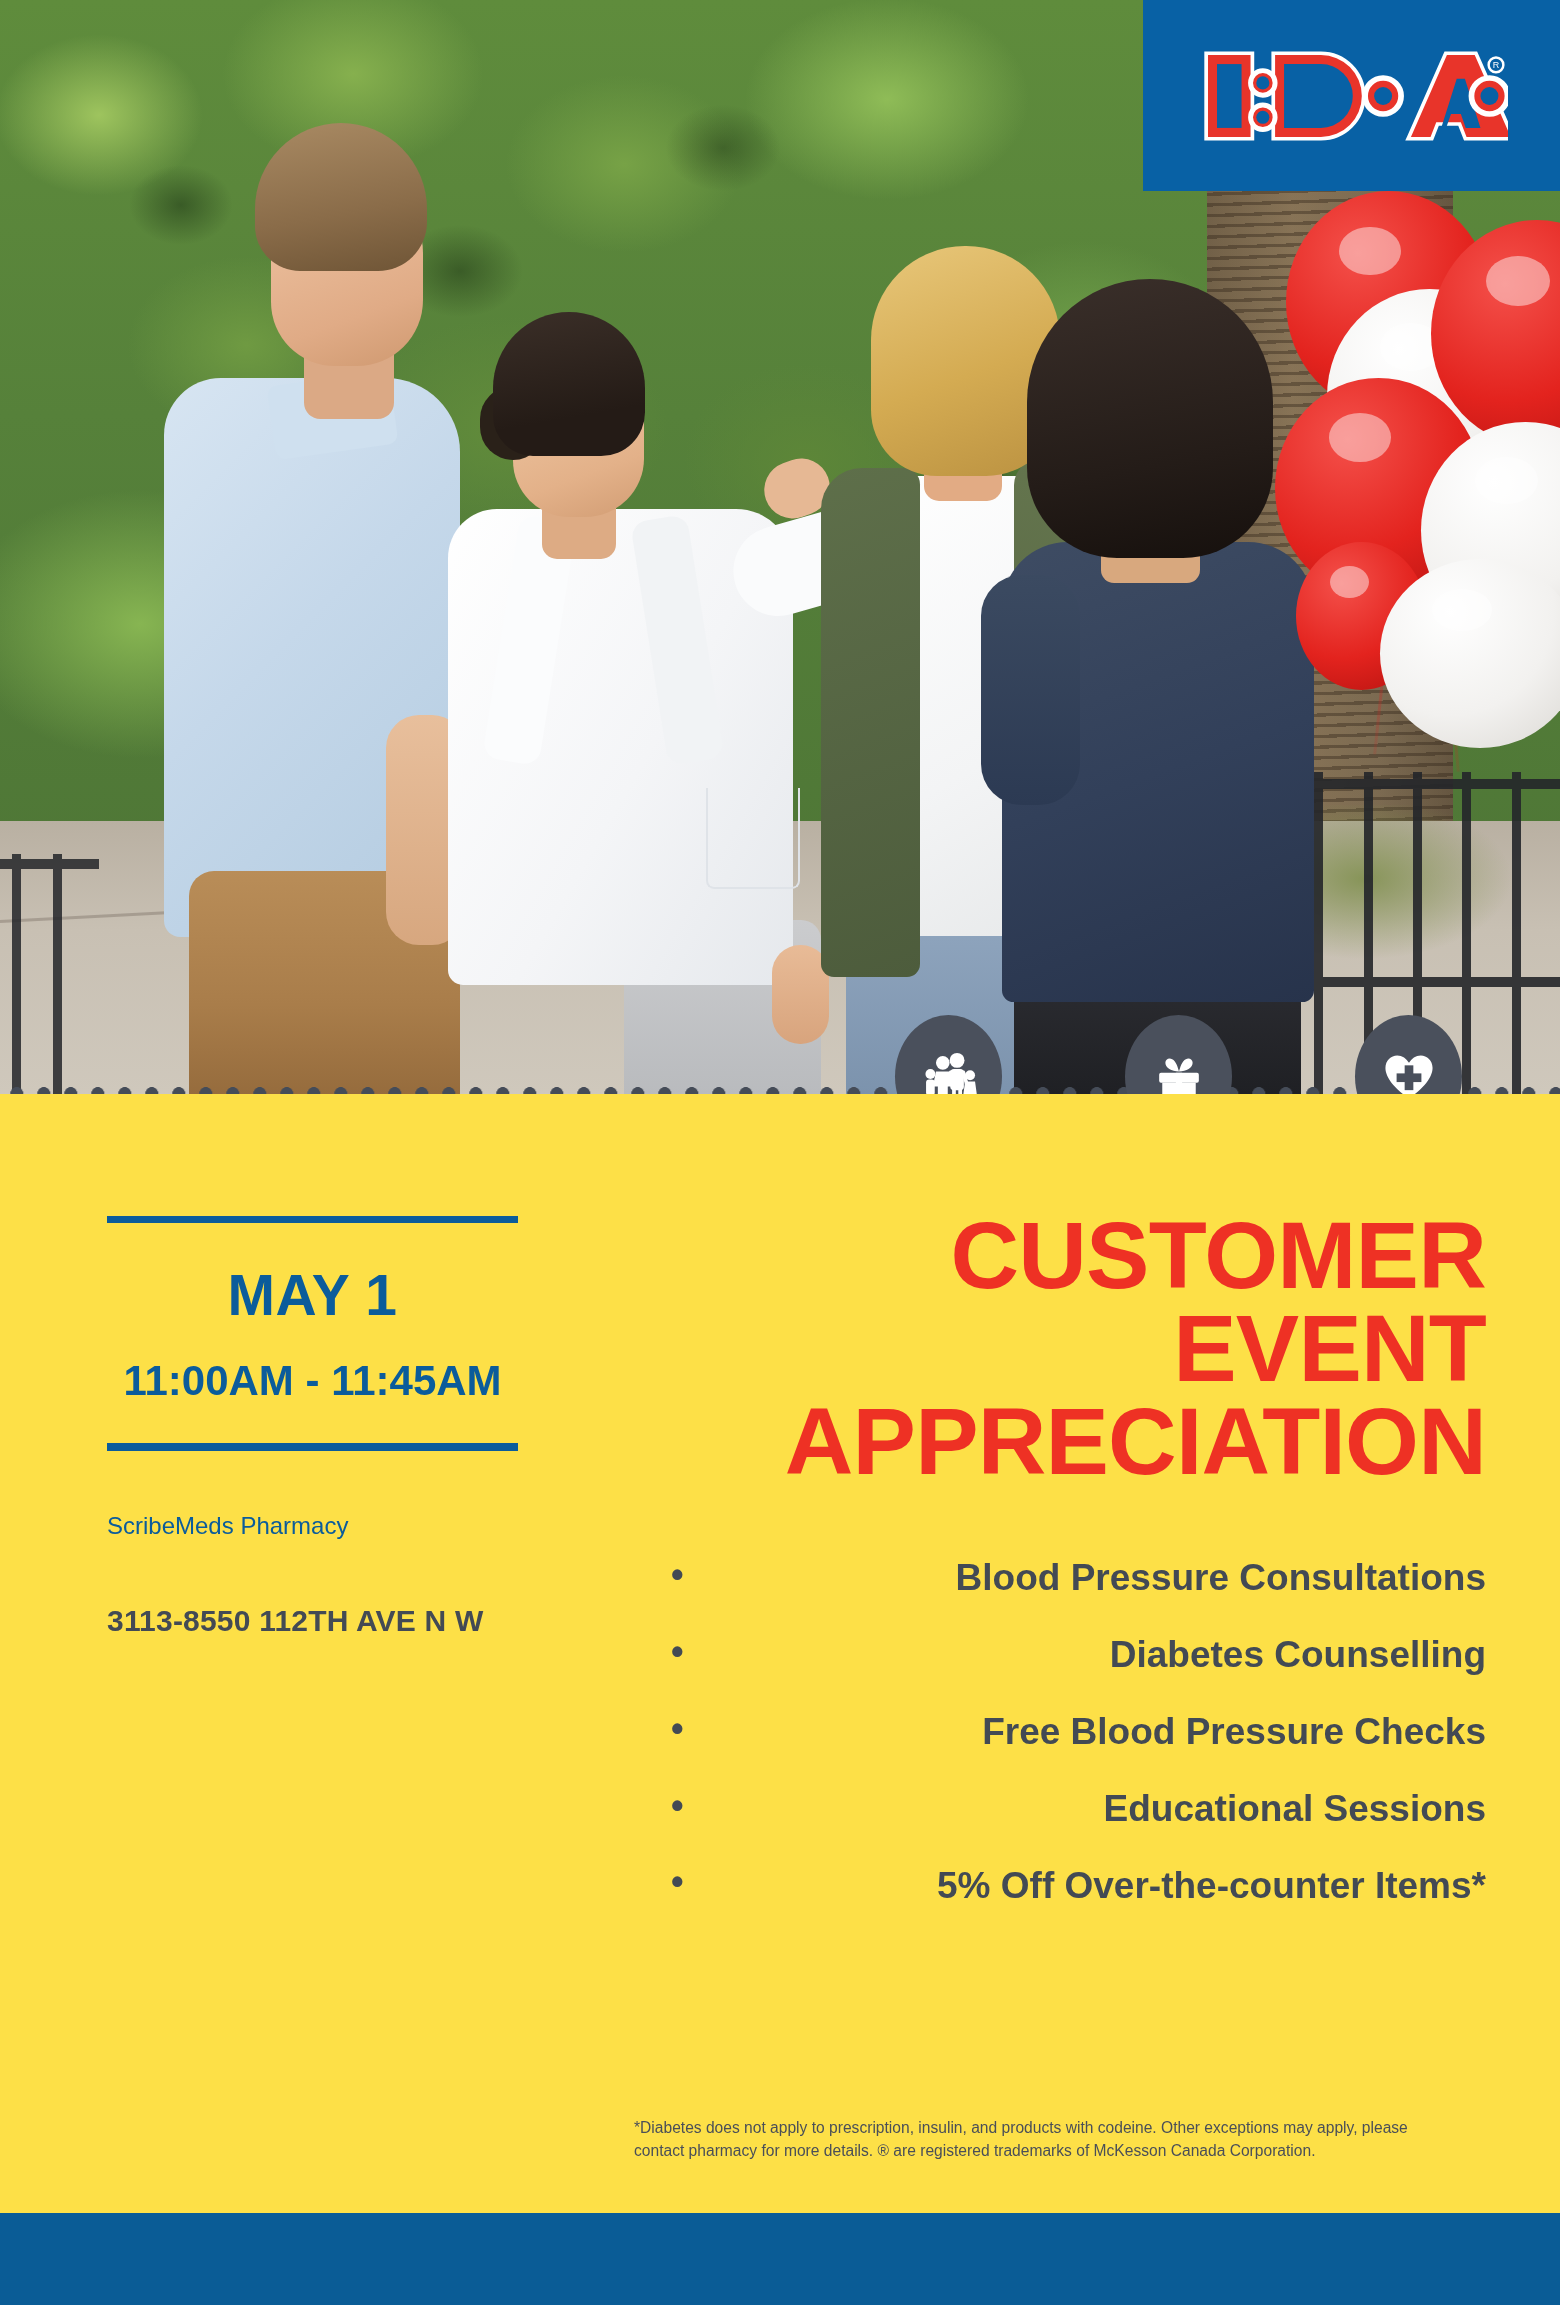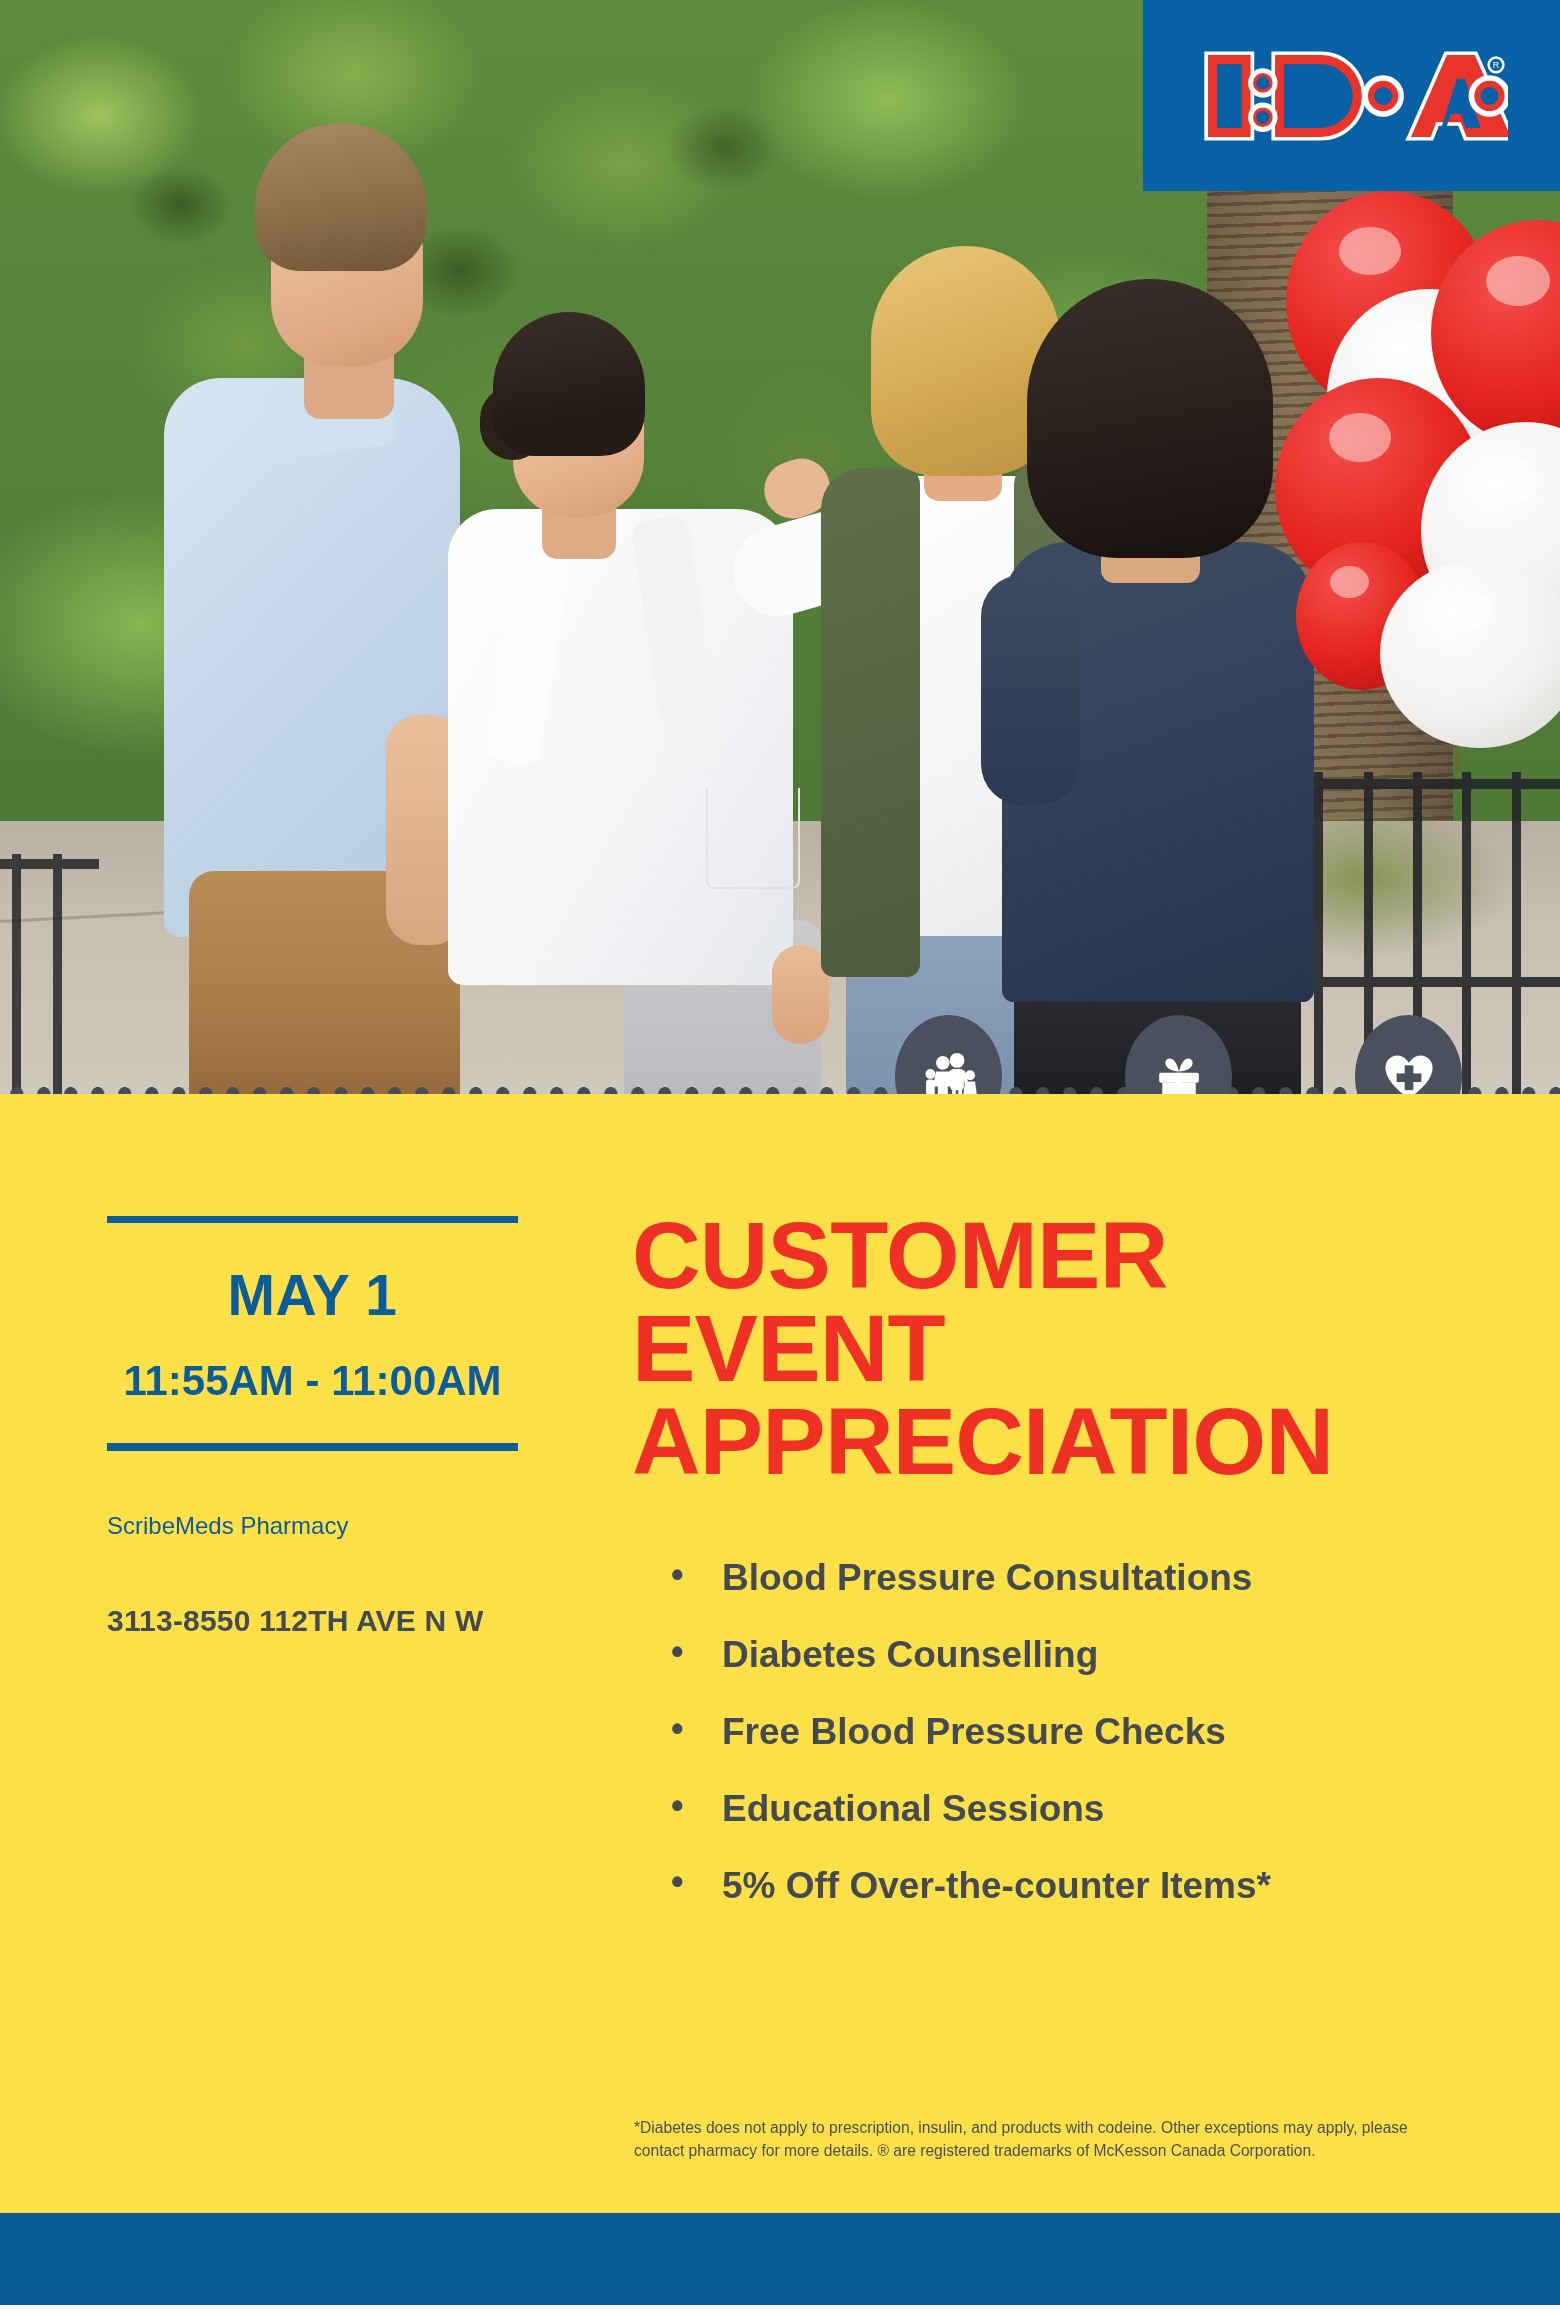--- a/index.html
+++ b/index.html
@@ -321,21 +321,21 @@
   .store {
     font-size: 24px; font-weight: normal; color: #0b5c9b;
     margin: 61px 0 0 0; line-height: 1.2;
   }
   .address {
     font-size: 30px; font-weight: bold; color: #434a54;
     margin: 61px 0 0 0; line-height: 1.28; letter-spacing: 0.2px;
   }
 
   .right-col {
-    position: absolute; left: 632px; top: 115px; width: 854px;
+    position: absolute; left: 632px; top: 115px; width: 854px; text-align: right;
   }
   .headline {
     font-size: 95px; font-weight: bold; color: #ee3124;
     line-height: .98; letter-spacing: -0.8px; margin: 0;
   }
   .bullets {
     list-style: none; margin: 71px 0 0 0; padding: 0;
   }
   .bullets li {
     position: relative;
@@ -516,21 +516,21 @@
         <rect x="30" y="45" width="40" height="14" fill="#4a505c"></rect>
       </svg>
     </div>
   </div>
 
   <div class="content">
 
     <div class="left-col">
       <div class="rule"></div>
       <div class="date">MAY 1</div>
-      <div class="time">11:55AM - 11:00AM</div>
+      <div class="time">11:00AM - 11:45AM</div>
       <div class="rule"></div>
       <div class="store">ScribeMeds Pharmacy</div>
       <div class="address">
         <div>3113-8550 112TH AVE N W</div>
       </div>
     </div>
 
     <div class="right-col">
       <h1 class="headline">
         <div>CUSTOMER</div>

